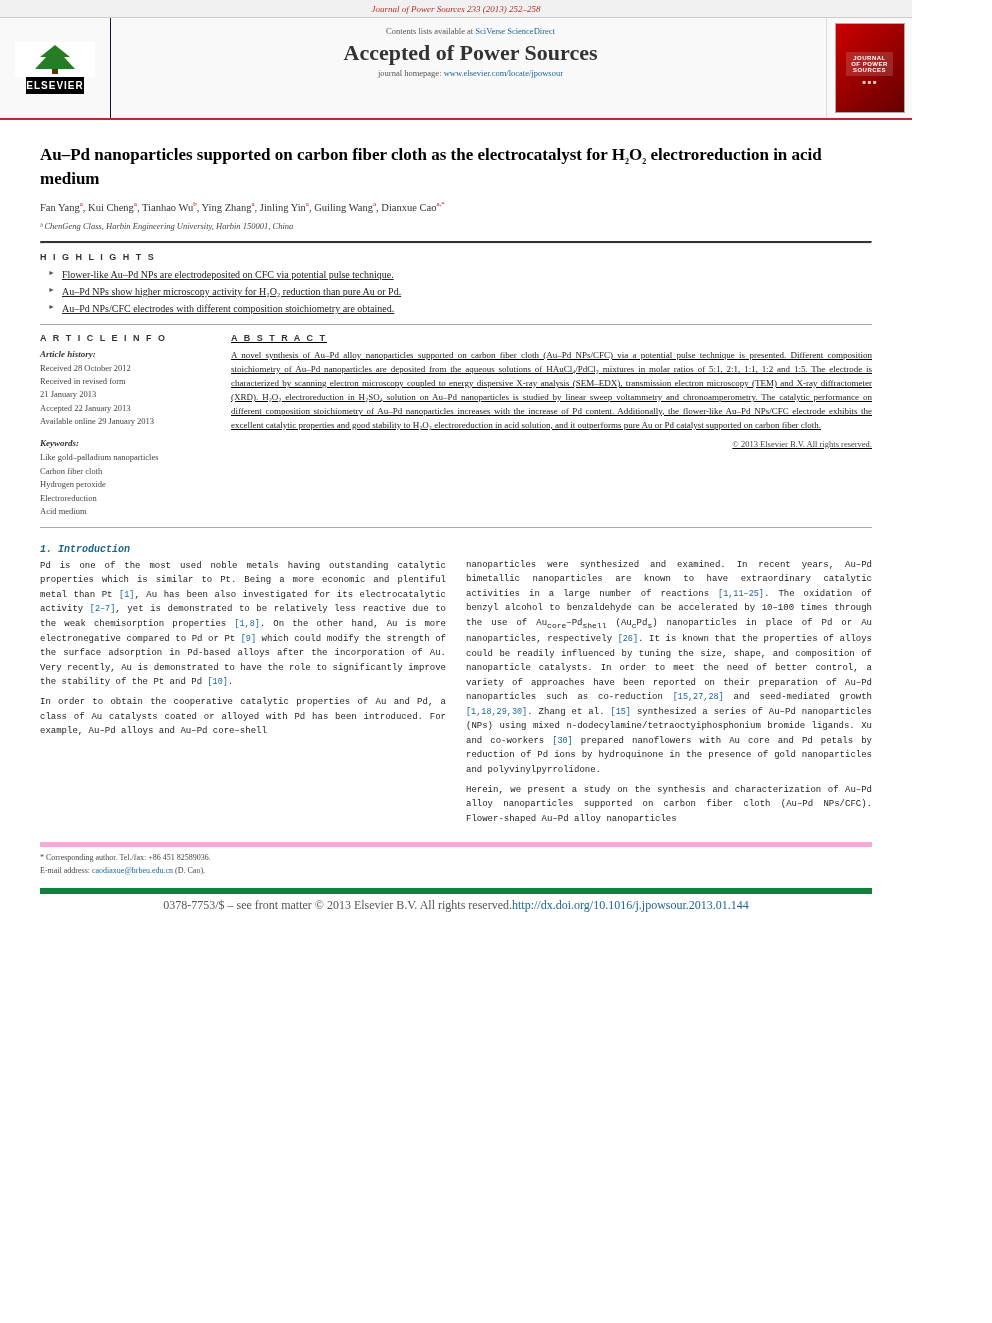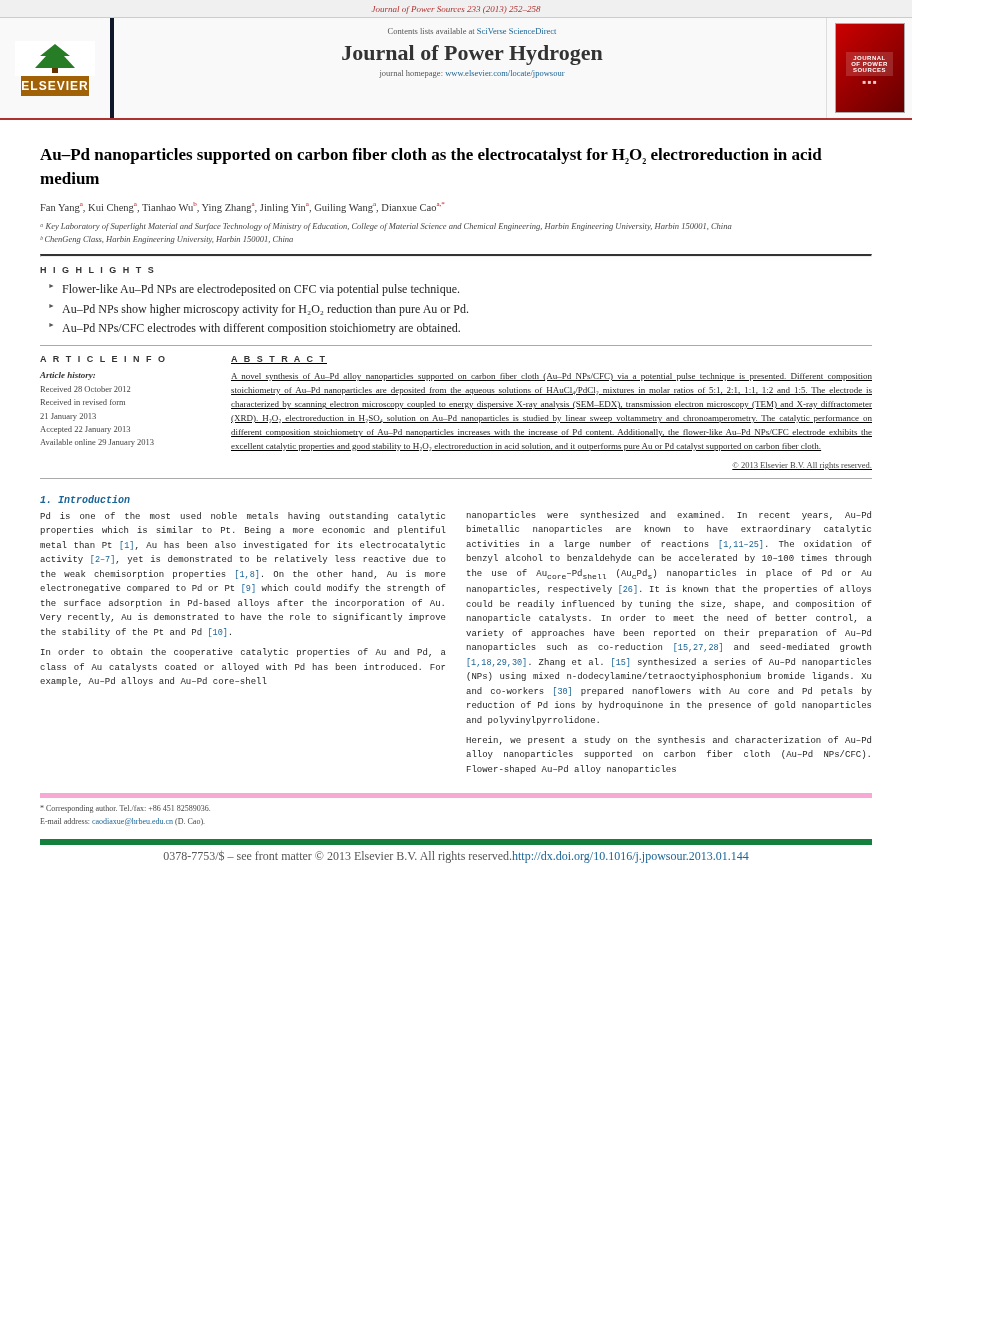--- a/index.html
+++ b/index.html
@@ -44,33 +44,33 @@
       min-width: 110px;
     }
     .elsevier-logo {
       width: 80px;
       height: 35px;
       display: flex;
       align-items: center;
       justify-content: center;
     }
     .elsevier-box {
-      background: #a16207;
+      background: #000000;
       color: #fff;
-      font-size: 12px;
+      font-size: 10px;
       font-weight: bold;
       font-family: Arial, sans-serif;
       padding: 3px 0;
       letter-spacing: 1px;
     }
     .header-center {
       flex: 1;
       text-align: center;
       padding: 8px 6px 6px 10px;
-      border-left: 4px solid #0f172a;
+      border-left: 1px solid #0f172a;
       border-right: 1px solid #ddd;
     }
     .header-center .sciverse-line {
       font-size: 8.5px;
       color: #555;
       margin-bottom: 4px;
     }
     .header-center .sciverse-link {
       color: #1a6496;
       font-size: 8.5px;
@@ -172,26 +172,27 @@
       margin-bottom: 6px;
       font-family: Arial, sans-serif;
       text-transform: uppercase;
     }
     .highlights-list {
       list-style: none;
       padding: 0;
       margin: 0 0 0 8px;
     }
     .highlights-list li {
-      font-size: 12px;
+      font-size: 10px;
       color: #222;
       margin-bottom: 3px;
       padding-left: 14px;
       position: relative;
       line-height: 1.4;
+      text-decoration: underline;
     }
     .highlights-list li::before {
       content: "►";
       position: absolute;
       left: 0;
       color: #555;
       font-size: 7px;
       top: 1px;
     }
     
@@ -332,21 +333,21 @@
           <rect x="37" y="27" width="6" height="5" fill="#663300"></rect>
         </svg>
       </div>
       <div class="elsevier-box">ELSEVIER</div>
     </div>
     <div class="header-center">
       <div class="sciverse-line">
         <span>Contents lists available at </span>
         <span class="sciverse-link">SciVerse ScienceDirect</span>
       </div>
-      <div class="journal-name-header">Journal of Power Hydrogen</div>
+      <div class="journal-name-header">Accepted of Power Sources</div>
       <div class="journal-homepage">
         <span>journal homepage: </span>
         <span class="journal-homepage-link">www.elsevier.com/locate/jpowsour</span>
       </div>
     </div>
     <div class="header-right">
       <div class="journal-cover-img">
         <div class="cover-inner-box">
           <span>JOURNAL<br>OF POWER<br>SOURCES</span>
         </div>
@@ -359,21 +360,20 @@
 
     <div class="article-title">
       Au–Pd nanoparticles supported on carbon fiber cloth as the electrocatalyst for H<sub class="chem">2</sub>O<sub class="chem">2</sub> electroreduction in acid medium
     </div>
 
     <div class="authors">
       Fan Yang<sup class="author-sup">a</sup>, Kui Cheng<sup class="author-sup">a</sup>, Tianhao Wu<sup class="author-sup">b</sup>, Ying Zhang<sup class="author-sup">a</sup>, Jinling Yin<sup class="author-sup">a</sup>, Guiling Wang<sup class="author-sup">a</sup>, Dianxue Cao<sup class="author-sup">a,*</sup>
     </div>
 
     <div class="affiliations">
-      <div>ᵃ Key Laboratory of Superlight Material and Surface Technology of Ministry of Education, College of Material Science and Chemical Engineering, Harbin Engineering University, Harbin 150001, China</div>
       <div>ᵇ ChenGeng Class, Harbin Engineering University, Harbin 150001, China</div>
     </div>
 
     <hr class="divider-thick">
 
     <div>
       <div class="section-label">H I G H L I G H T S</div>
       <ul class="highlights-list">
         <li>Flower-like Au–Pd NPs are electrodeposited on CFC via potential pulse technique.</li>
         <li>Au–Pd NPs show higher microscopy activity for H₂O₂ reduction than pure Au or Pd.</li>
@@ -392,20 +392,30 @@
           <div class="art-info-title">Article history:</div>
           <div class="art-info-row">Received 28 October 2012</div>
           <div class="art-info-row">
             <span>Received in revised form</span>
           </div>
           <div class="art-info-row">21 January 2013</div>
           <div class="art-info-row">Accepted 22 January 2013</div>
           <div class="art-info-row">Available online 29 January 2013</div>
         </div>
 
+        <div class="keywords-block">
+          <div class="keywords-title">Keywords:</div>
+          <div class="keywords-list">
+            <div>Like gold–palladium nanoparticles</div>
+            <div>Carbon fiber cloth</div>
+            <div>Hydrogen peroxide</div>
+            <div>Electroreduction</div>
+            <div>Acid medium</div>
+          </div>
+        </div>
       </div>
 
       <div class="col-right">
         <div class="section-label">A B S T R A C T</div>
         <div class="abstract-text">A novel synthesis of Au–Pd alloy nanoparticles supported on carbon fiber cloth (Au–Pd NPs/CFC) via a potential pulse technique is presented. Different composition stoichiometry of Au–Pd nanoparticles are deposited from the aqueous solutions of HAuCl₄/PdCl₂ mixtures in molar ratios of 5:1, 2:1, 1:1, 1:2 and 1:5. The electrode is characterized by scanning electron microscopy coupled to energy dispersive X-ray analysis (SEM–EDX), transmission electron microscopy (TEM) and X-ray diffractometer (XRD). H₂O₂ electroreduction in H₂SO₄ solution on Au–Pd nanoparticles is studied by linear sweep voltammetry and chronoamperometry. The catalytic performance on different composition stoichiometry of Au–Pd nanoparticles increases with the increase of Pd content. Additionally, the flower-like Au–Pd NPs/CFC electrode exhibits the excellent catalytic properties and good stability to H₂O₂ electroreduction in acid solution, and it outperforms pure Au or Pd catalyst supported on carbon fiber cloth.</div>
         <div class="copyright-line">© 2013 Elsevier B.V. All rights reserved.</div>
       </div>
 
     </div>
 

